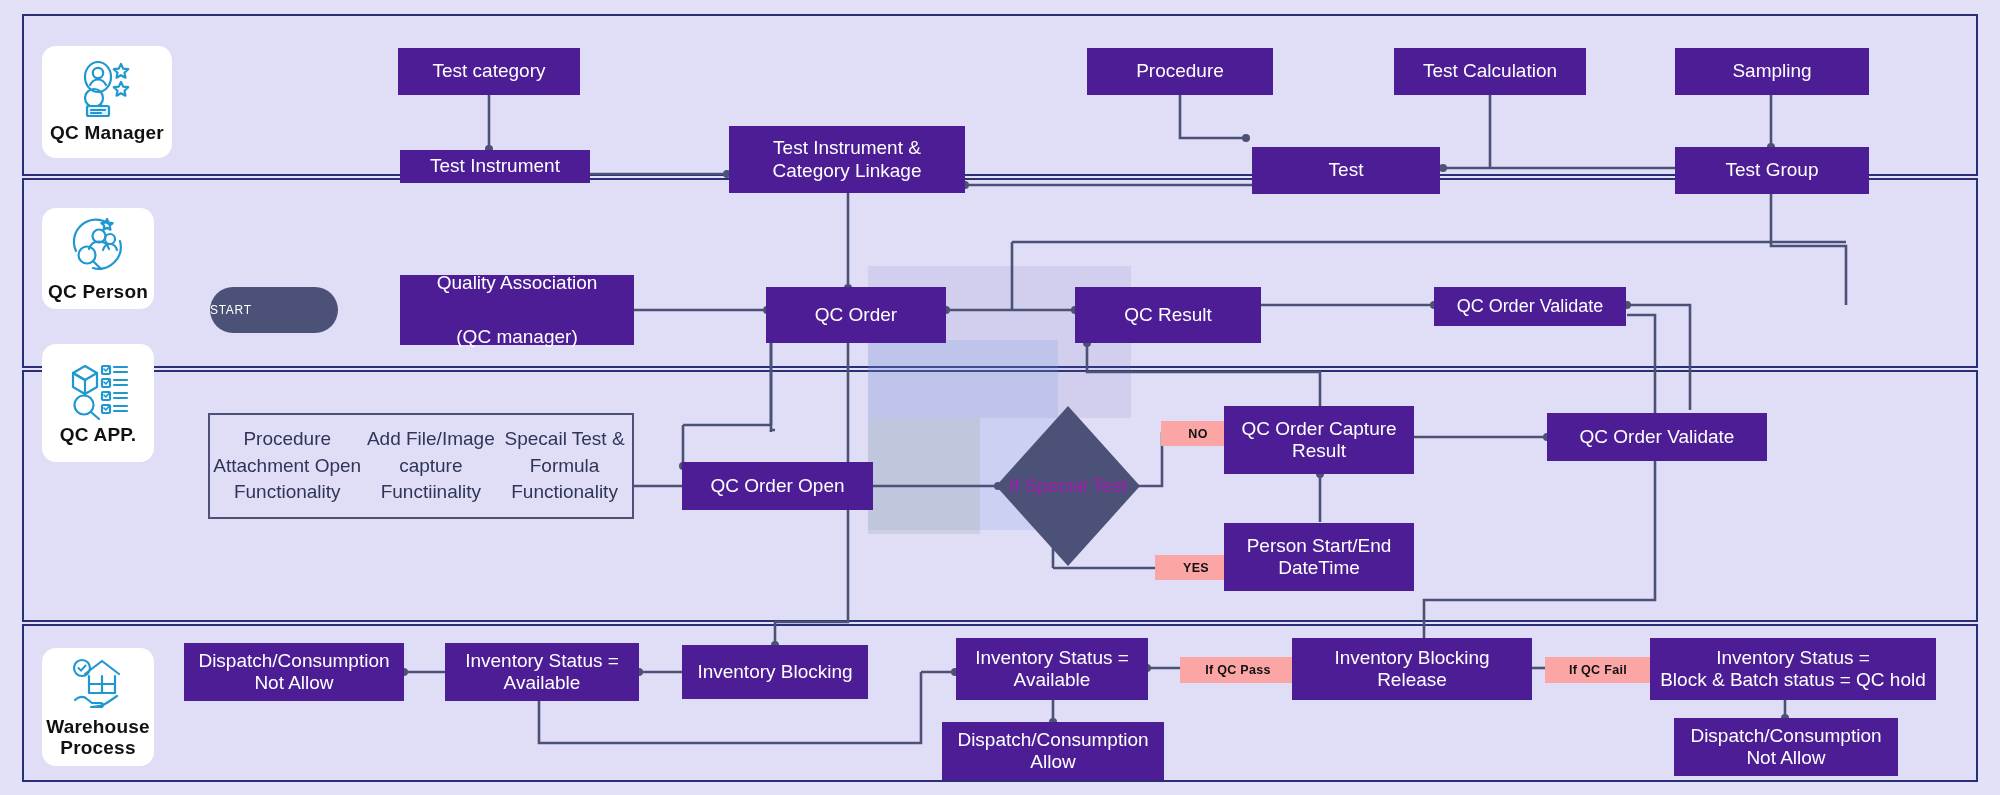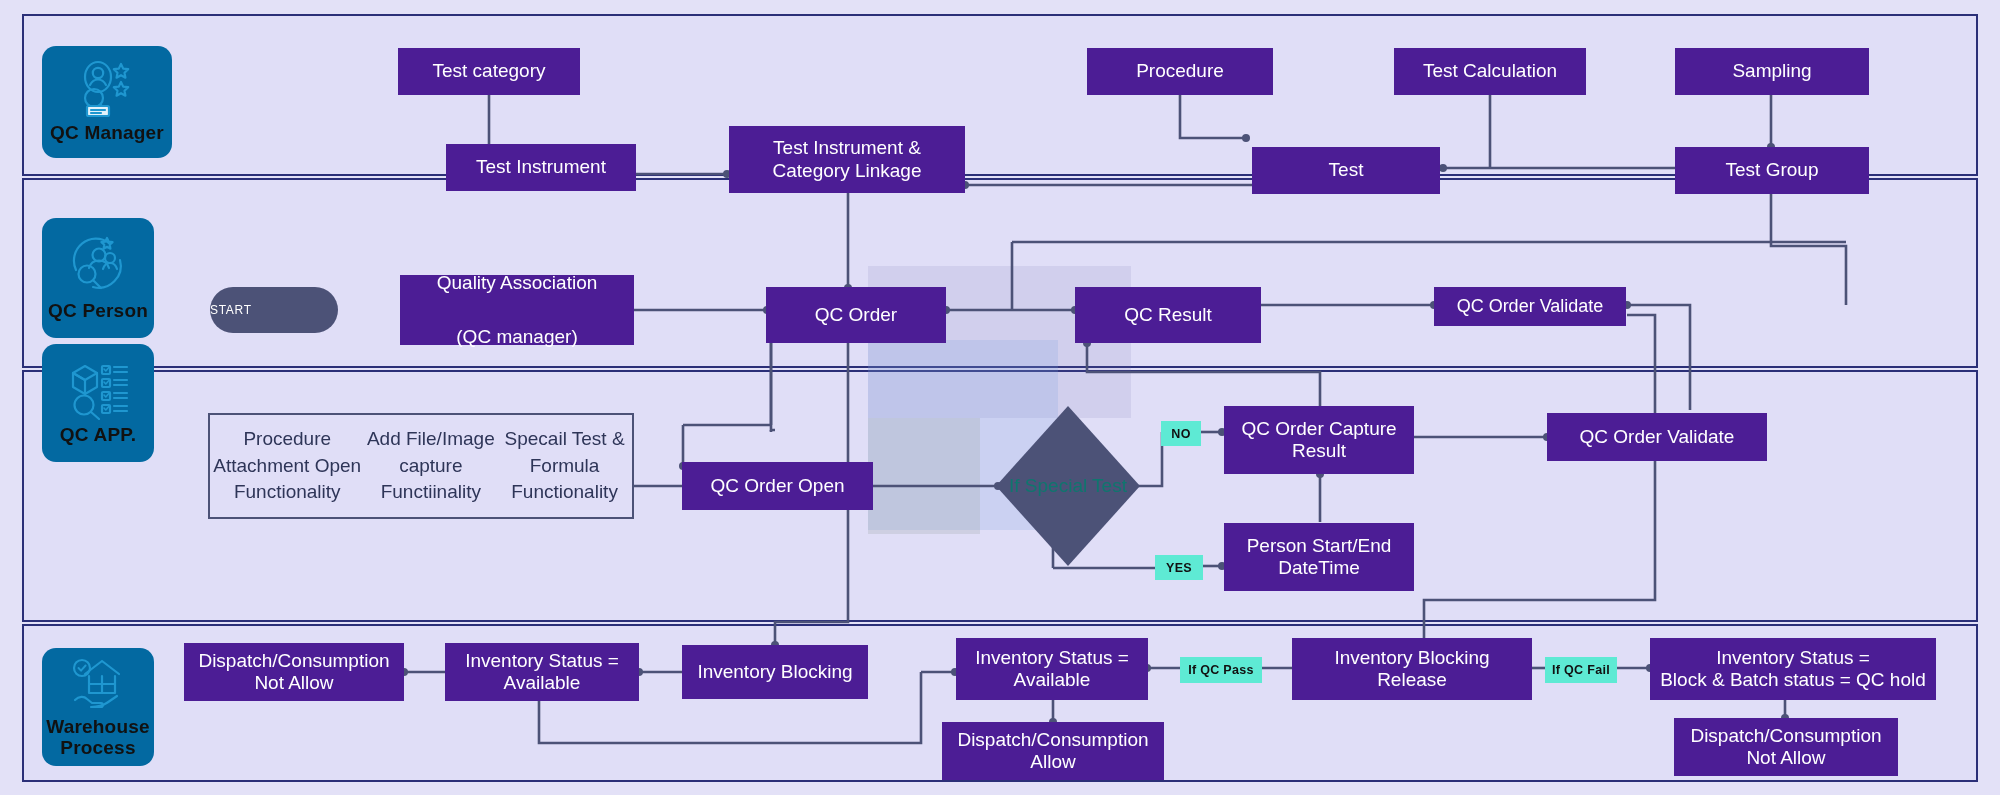--- a/index.html
+++ b/index.html
@@ -1,21 +1,21 @@
 <!DOCTYPE html>
 <html><head>
 <meta charset="utf-8">
 <style>
   html,body{margin:0;padding:0;background:#e3e1f7;}
   body{font-family:"Liberation Sans", sans-serif;}
   #stage{position:relative;width:2000px;height:795px;background:#e3e1f7;overflow:hidden;}
 
   .lane{position:absolute;background:#e0def7;border:2px solid #2b2f78;box-sizing:border-box;}
 
-  .roleCard{position:absolute;background:#0369a1;border-radius:14px;box-sizing:border-box;
+  .roleCard{position:absolute;background:#ffffff;border-radius:14px;box-sizing:border-box;
             display:flex;flex-direction:column;align-items:center;justify-content:center;}
   .roleCard .ico{display:block;line-height:0;}
   .roleCard .rlabel{font-size:19px;font-weight:700;color:#111111;text-align:center;line-height:1.12;
             letter-spacing:.2px;margin-top:4px;}
 
   .node{position:absolute;background:#4c1d95;color:#ffffff;box-sizing:border-box;
         display:flex;align-items:center;justify-content:center;text-align:center;
         font-size:19px;line-height:1.18;padding:2px 6px;font-weight:400;}
 
   .startNode{position:absolute;background:#4c5277;color:#ffffff;border-radius:32px;
@@ -23,24 +23,24 @@
         font-size:12px;letter-spacing:.7px;font-weight:500;}
 
   .textbox{position:absolute;background:transparent;border:2px solid #4c5277;box-sizing:border-box;
         display:flex;align-items:center;justify-content:center;text-align:center;
         color:#2e3558;font-size:19px;line-height:1.42;font-weight:400;}
 
   .diamondWrap{position:absolute;}
   .diamondWrap .dshape{position:absolute;inset:0;background:#4c5277;
         clip-path:polygon(50% 0,100% 50%,50% 100%,0 50%);}
   .diamondWrap .dlabel{position:absolute;inset:0;display:flex;align-items:center;justify-content:center;
-        color:#0f766e;font-size:19px;text-align:center;}
-
-  .edgeLbl{position:absolute;background:#5eead4;color:#111111;font-size:12.5px;font-weight:700;
-        padding:2px 5px;letter-spacing:.3px;display:flex;align-items:center;justify-content:center;
+        color:#a21caf;font-size:19px;text-align:center;}
+
+  .edgeLbl{position:absolute;background:#fca5a5;color:#111111;font-size:12.5px;font-weight:700;
+        padding:2px 22px;letter-spacing:.3px;display:flex;align-items:center;justify-content:center;
         white-space:nowrap;}
 
   .wm{position:absolute;}
 
   svg.wires{position:absolute;left:0;top:0;width:2000px;height:795px;pointer-events:none;}
   svg.wires path,svg.wires line{stroke:#4c5277;stroke-width:2.6;fill:none;}
   svg.wires circle{fill:#4c5277;}
 </style>
 </head>
 <body>
@@ -69,21 +69,21 @@
           <line x1="15" y1="50" x2="29" y2="50"></line>
           <line x1="15" y1="53" x2="25" y2="53"></line>
           <path d="M45 4l2.2 4.6 5 .6-3.7 3.5.95 5-4.45-2.5-4.45 2.5.95-5-3.7-3.5 5-.6z"></path>
           <path d="M45 22l2.2 4.6 5 .6-3.7 3.5.95 5-4.45-2.5-4.45 2.5.95-5-3.7-3.5 5-.6z"></path>
         </g>
       </svg>
     </span>
     <span class="rlabel">QC Manager</span>
   </div>
 
-  <div class="roleCard" style="left:42px;top:208px;width:112px;height:120px;margin-top:10px;">
+  <div class="roleCard" style="left:42px;top:208px;width:112px;height:101px;">
     <span class="ico">
       <svg width="62" height="62" viewBox="0 0 62 62">
         <g fill="none" stroke="#1f97d0" stroke-width="2.2" stroke-linecap="round" stroke-linejoin="round">
           <path d="M9 36A22 22 0 0 1 42 9"></path>
           <path d="M53 26A22 22 0 0 1 26 53"></path>
           <circle cx="32" cy="21" r="6.5"></circle>
           <path d="M22 34c1.5-5 5.5-7.5 10-7.5s8.5 2.5 10 7.5"></path>
           <circle cx="43" cy="24" r="5"></circle>
           <path d="M36 35c1.2-4 4.2-6 7-6s5.8 2 7 6"></path>
           <circle cx="20" cy="40" r="8.5"></circle>
@@ -238,21 +238,21 @@
     <line x1="1607" y1="668" x2="1650" y2="668"></line>
       <circle cx="1650" cy="668" r="4"></circle>
 
     <line x1="1785" y1="700" x2="1785" y2="718"></line>
       <circle cx="1785" cy="718" r="4"></circle>
   </svg>
 
   <div class="node" style="left:398px;top:48px;width:182px;height:47px;">
     <span>Test category</span>
   </div>
-  <div class="node" style="left:400px;top:144px;width:190px;height:47px;margin-left:46px;">
+  <div class="node" style="left:400px;top:150px;width:190px;height:33px;">
     <span>Test Instrument</span>
   </div>
   <div class="node" style="left:729px;top:126px;width:236px;height:67px;flex-direction:column;">
     <span>Test Instrument &amp;</span>
     <span>Category Linkage</span>
   </div>
   <div class="node" style="left:1087px;top:48px;width:186px;height:47px;">
     <span>Procedure</span>
   </div>
   <div class="node" style="left:1252px;top:147px;width:188px;height:47px;">

